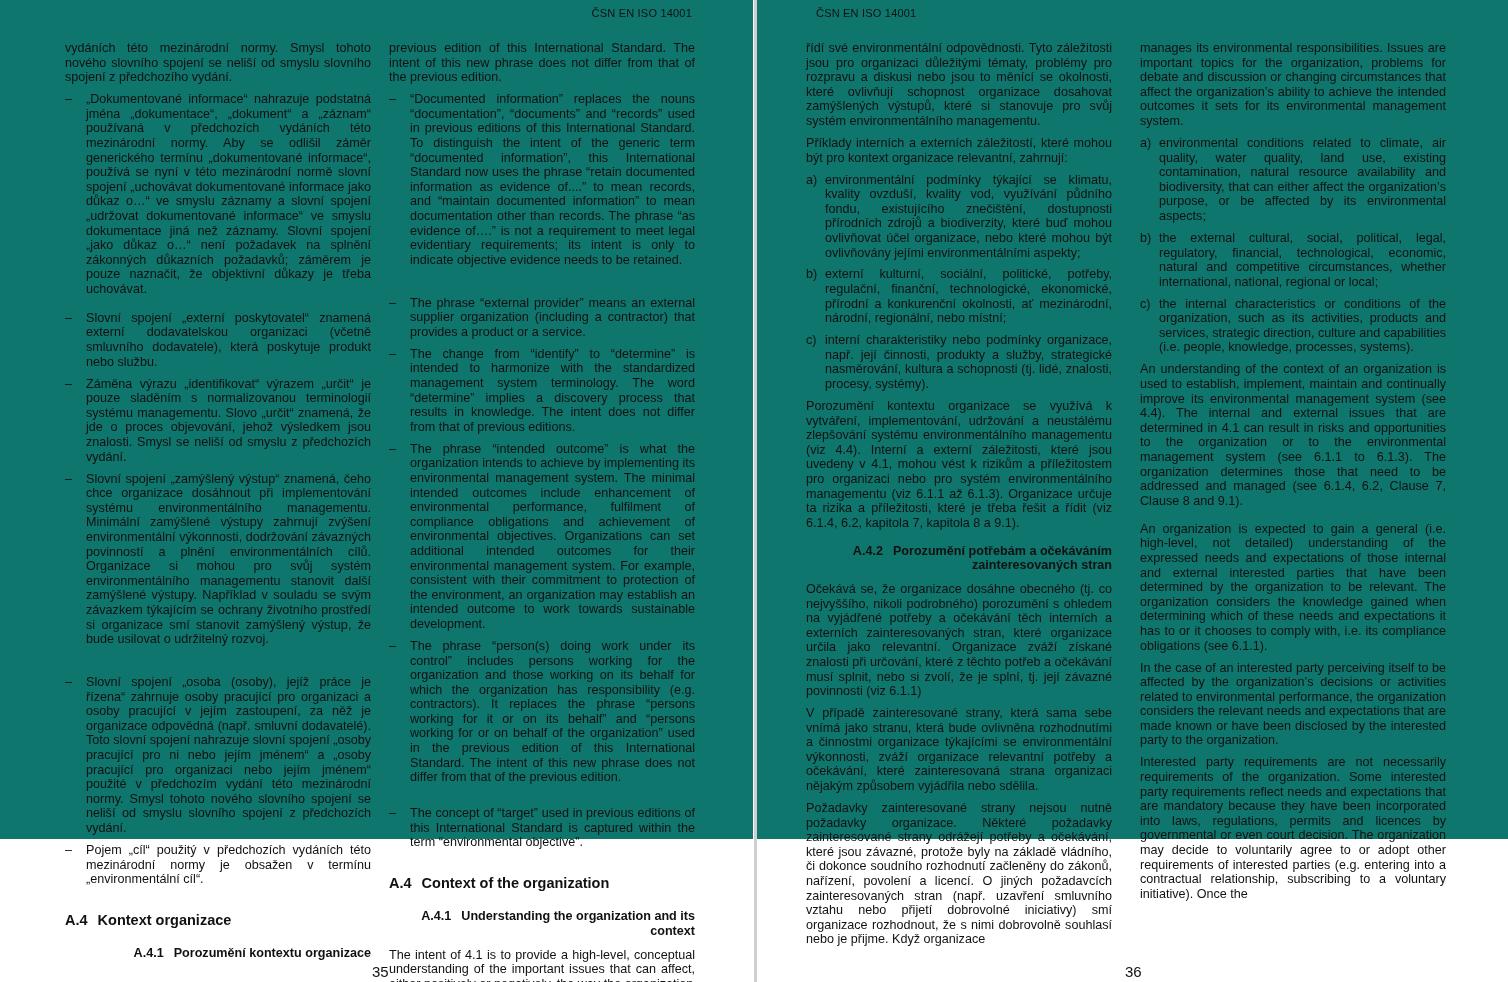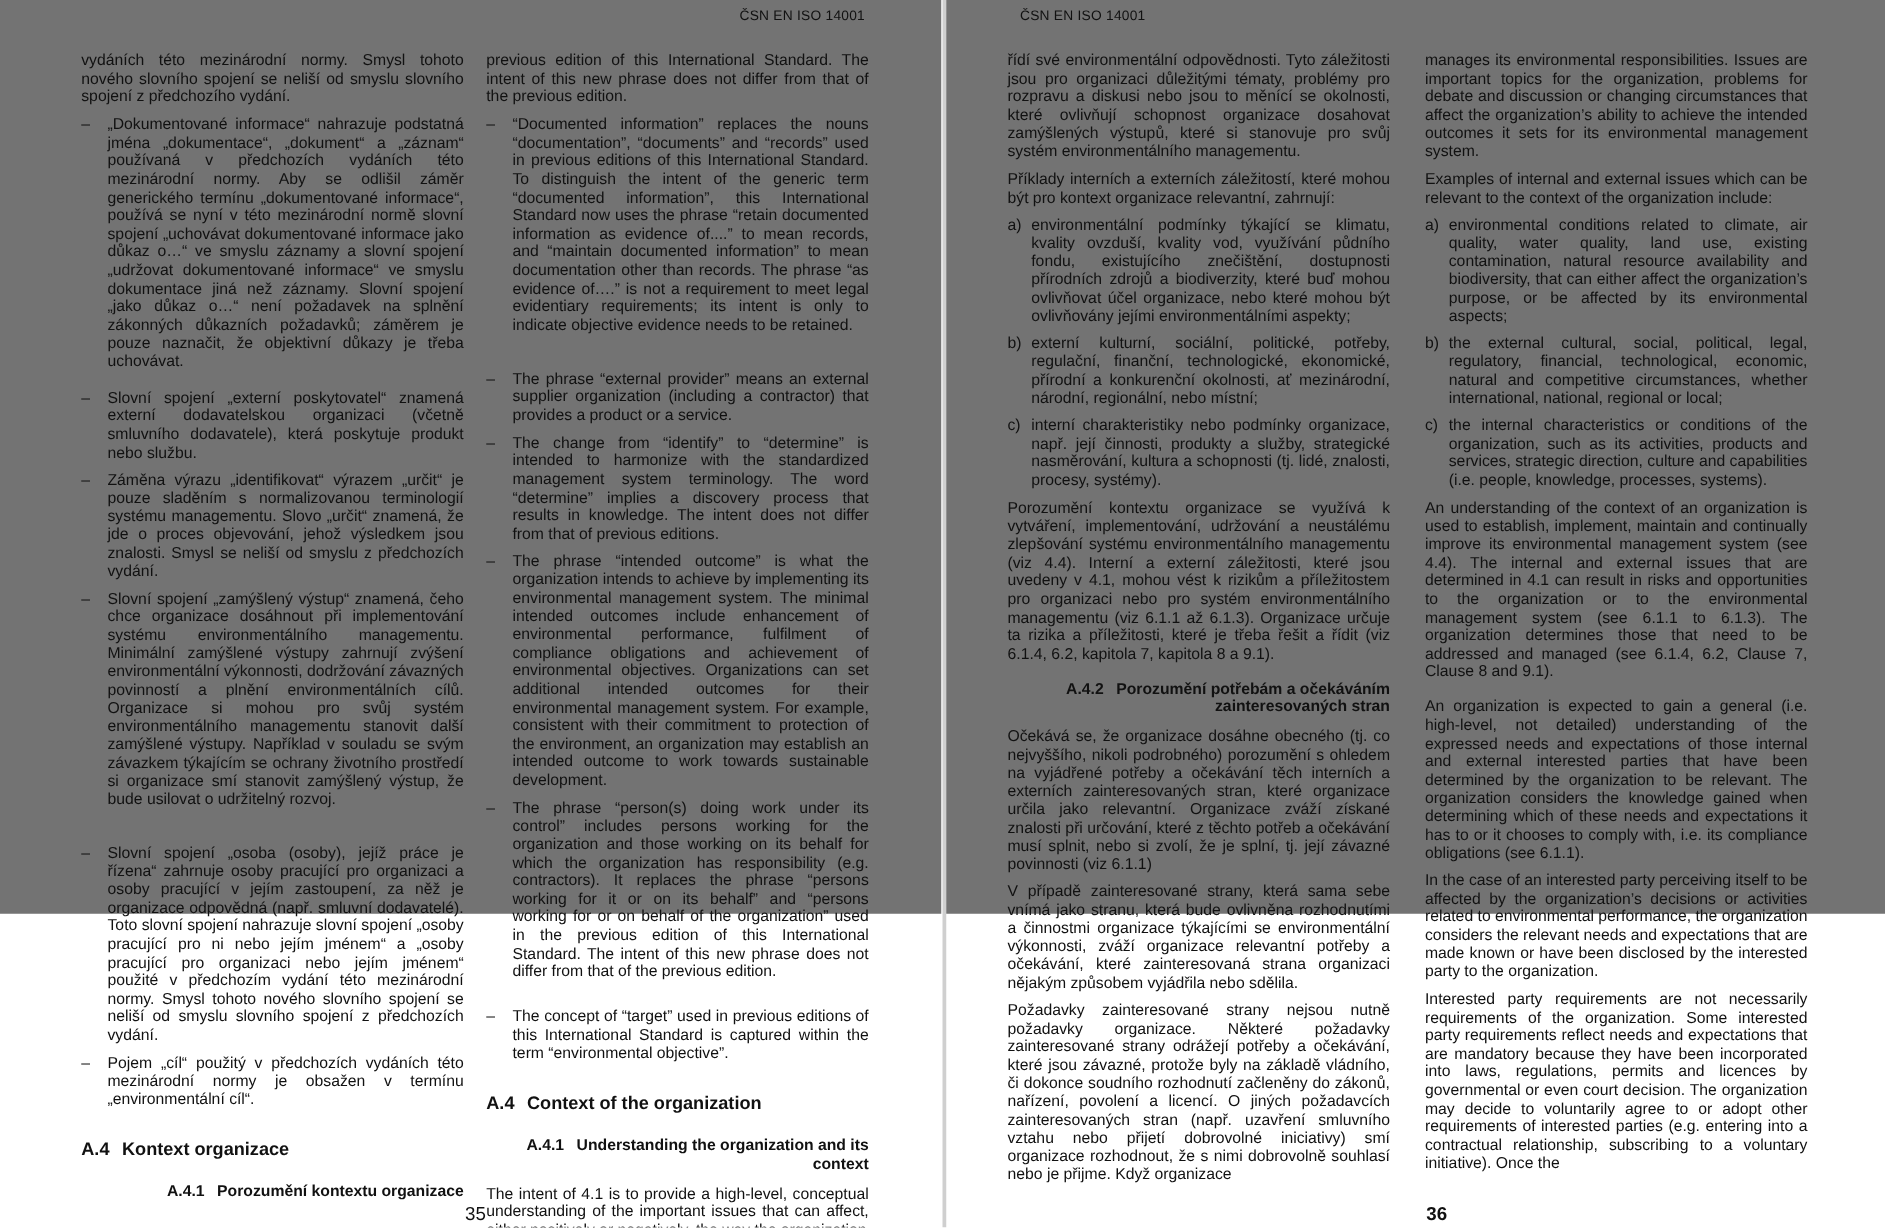--- a/index.html
+++ b/index.html
@@ -1,27 +1,27 @@
 <!DOCTYPE html>
 <html><head>
 <meta charset="utf-8">
 <style>
   html, body { margin: 0; padding: 0; background: #ffffff; }
   body { width: 1508px; height: 982px; position: relative; overflow: hidden;
          font-family: "Liberation Sans", sans-serif; color: #111; }
-  .page { position: absolute; top: 0; height: 731px; background: #737373; }
+  .page { position: absolute; top: 0; height: 839px; background: #0f766e; }
   #page-left { left: 0; width: 753px; }
   #page-right { left: 757px; width: 751px; }
   .gutter { position: absolute; left: 754px; top: 0; width: 3px; height: 982px; background: #cfcfcf; }
   .running-header { position: absolute; top: 7px; font-size: 11px; letter-spacing: 0.2px; }
   #page-left .running-header { right: 61px; }
   #page-right .running-header { left: 59px; }
   .page-number { position: absolute; top: 963px; font-size: 15px; }
   #page-left .page-number { left: 372px; }
-  #page-right .page-number { left: 384px; font-weight: bold; }
+  #page-right .page-number { left: 368px; }
   .col { position: absolute; top: 41px; width: 306px; font-size: 12.6px; line-height: 14.6px;
          text-align: justify; font-stretch: condensed; }
   #page-left .col-cz { left: 65px; }
   #page-left .col-en { left: 389px; }
   #page-right .col-cz { left: 49px; }
   #page-right .col-en { left: 383px; }
   .col p { margin: 0 0 7.4px 0; }
   .dash-item { position: relative; padding-left: 21px; margin: 0 0 7.4px 0; }
   .dash-item .marker { position: absolute; left: 0; top: 0; }
   .list-item { position: relative; padding-left: 19px; margin: 0 0 7.4px 0; }
@@ -88,21 +88,20 @@
     <p>Porozumění kontextu organizace se využívá k vytváření, implementování, udržování a neustálému zlepšování systému environmentálního managementu (viz 4.4). Interní a externí záležitosti, které jsou uvedeny v 4.1, mohou vést k rizikům a příležitostem pro organizaci nebo pro systém environmentálního managementu (viz 6.1.1 až 6.1.3). Organizace určuje ta rizika a příležitosti, které je třeba řešit a řídit (viz 6.1.4, 6.2, kapitola 7, kapitola 8 a 9.1).</p>
     <div style="height:6px"></div>
     <div class="h-sub"><span class="num">A.4.2</span><span>Porozumění potřebám a očekáváním zainteresovaných stran</span></div>
     <p>Očekává se, že organizace dosáhne obecného (tj. co nejvyššího, nikoli podrobného) porozumění s ohledem na vyjádřené potřeby a očekávání těch interních a externích zainteresovaných stran, které organizace určila jako relevantní. Organizace zváží získané znalosti při určování, které z těchto potřeb a očekávání musí splnit, nebo si zvolí, že je splní, tj. její závazné povinnosti (viz 6.1.1)</p>
     <p>V případě zainteresované strany, která sama sebe vnímá jako stranu, která bude ovlivněna rozhodnutími a činnostmi organizace týkajícími se environmentální výkonnosti, zváží organizace relevantní potřeby a očekávání, které zainteresovaná strana organizaci nějakým způsobem vyjádřila nebo sdělila.</p>
     <p>Požadavky zainteresované strany nejsou nutně požadavky organizace. Některé požadavky zainteresované strany odrážejí potřeby a očekávání, které jsou závazné, protože byly na základě vládního, či dokonce soudního rozhodnutí začleněny do zákonů, nařízení, povolení a licencí. O jiných požadavcích zainteresovaných stran (např. uzavření smluvního vztahu nebo přijetí dobrovolné iniciativy) smí organizace rozhodnout, že s nimi dobrovolně souhlasí nebo je přijme. Když organizace</p>
   </div>
 
   <div class="col col-en">
     <p>manages its environmental responsibilities. Issues are important topics for the organization, problems for debate and discussion or changing circumstances that affect the organization’s ability to achieve the intended outcomes it sets for its environmental management system.</p>
-    <p>Examples of internal and external issues which can be relevant to the context of the organization include:</p>
     <div class="list-item"><span class="marker">a)</span><span>environmental conditions related to climate, air quality, water quality, land use, existing contamination, natural resource availability and biodiversity, that can either affect the organization’s purpose, or be affected by its environmental aspects;</span></div>
     <div class="list-item"><span class="marker">b)</span><span>the external cultural, social, political, legal, regulatory, financial, technological, economic, natural and competitive circumstances, whether international, national, regional or local;</span></div>
     <div class="list-item"><span class="marker">c)</span><span>the internal characteristics or conditions of the organization, such as its activities, products and services, strategic direction, culture and capabilities (i.e. people, knowledge, processes, systems).</span></div>
     <p>An understanding of the context of an organization is used to establish, implement, maintain and continually improve its environmental management system (see 4.4). The internal and external issues that are determined in 4.1 can result in risks and opportunities to the organization or to the environmental management system (see 6.1.1 to 6.1.3). The organization determines those that need to be addressed and managed (see 6.1.4, 6.2, Clause 7, Clause 8 and 9.1).</p>
     <div style="height:6px"></div>
     <p>An organization is expected to gain a general (i.e. high-level, not detailed) understanding of the expressed needs and expectations of those internal and external interested parties that have been determined by the organization to be relevant. The organization considers the knowledge gained when determining which of these needs and expectations it has to or it chooses to comply with, i.e. its compliance obligations (see 6.1.1).</p>
     <p>In the case of an interested party perceiving itself to be affected by the organization’s decisions or activities related to environmental performance, the organization considers the relevant needs and expectations that are made known or have been disclosed by the interested party to the organization.</p>
     <p>Interested party requirements are not necessarily requirements of the organization. Some interested party requirements reflect needs and expectations that are mandatory because they have been incorporated into laws, regulations, permits and licences by governmental or even court decision. The organization may decide to voluntarily agree to or adopt other requirements of interested parties (e.g. entering into a contractual relationship, subscribing to a voluntary initiative). Once the</p>
   </div>
 

